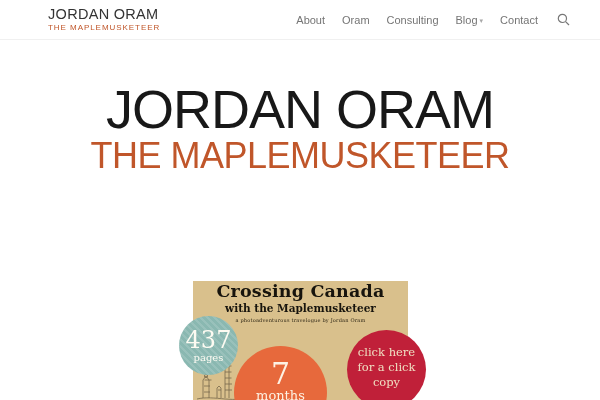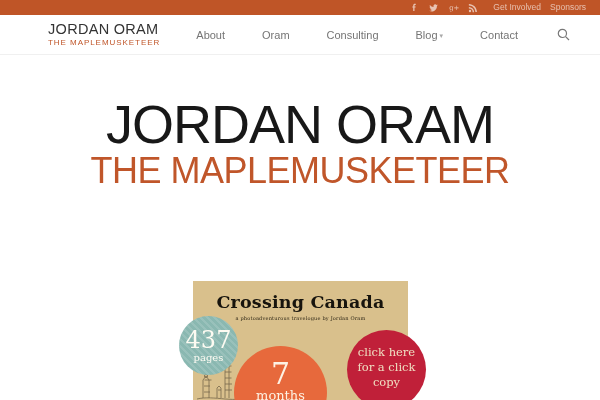--- a/index.html
+++ b/index.html
@@ -22,37 +22,37 @@
   }
 
   
   .header {
     height:40px; display:flex; align-items:center; justify-content:space-between;
     padding:0 30px; border-bottom:1px solid #f0f0f0; background:#fff;
   }
   .logo { margin-left:18px; cursor:pointer; line-height:1; }
   .logo-title { font-size:14.5px; color:#333; letter-spacing:0.3px; font-weight:500; }
   .logo-sub { font-size:8px; color:#c0562a; letter-spacing:0.95px; margin-top:2px; }
-  .nav { display:flex; align-items:center; gap:37px; }
+  .nav { display:flex; align-items:center; gap:17px; }
   .nav-item { font-size:11px; color:#757575; cursor:pointer; display:flex; align-items:center; gap:2px; }
   .nav-chevron { font-size:7px; color:#a8a8a8; position:relative; top:1px; }
   .search-btn { cursor:pointer; display:flex; align-items:center; margin-left:2px; }
 
   
   .hero { text-align:center; padding-top:44px; }
   .hero-title { font-size:54px; line-height:0.95; color:#181818; letter-spacing:-1px; font-weight:400; }
   .hero-sub { font-size:36px; line-height:1.0; color:#c0562a; letter-spacing:-0.5px; font-weight:400; margin-top:3px; }
 
   
   .cover {
     position:absolute; left:193px; top:281px; width:215px; height:119px;
     background:#d9c08c; cursor:pointer;
   }
   .cover-inner { text-align:center; color:#17140d; font-family:"DejaVu Serif", serif; }
-  .cover-title { padding-top:11px; font-size:17.5px; font-weight:bold; letter-spacing:0.2px; }
+  .cover-title { font-size:17.5px; font-weight:bold; letter-spacing:0.2px; }
   .cover-sub { font-size:10.5px; font-weight:bold; margin-top:1px; }
   .cover-byline { font-size:5px; margin-top:3px; letter-spacing:0.2px; color:#2c2414; }
 
   .badge { position:absolute; border-radius:50%; text-align:center;
            font-family:"DejaVu Serif", serif; }
   .badge-pages {
     left:179px; top:316px; width:59px; height:59px;
     background:#8ab8b1;
     background-image:repeating-linear-gradient(45deg, rgba(255,255,255,0.13) 0 2px, rgba(255,255,255,0) 2px 5px);
     color:#fdfbf2;
@@ -74,48 +74,20 @@
   .badge-copy .b-line { font-size:11.5px; line-height:1.3; }
   .badge-copy .b-pad { padding-top:15px; }
 
   .sketch { position:absolute; left:195px; top:350px; }
 </style>
 </head>
 <body>
 
 <div class="page">
 
-  <div class="topbar">
-    <div class="social">
-      <a>
-        <svg width="9" height="10" viewBox="0 0 16 16" fill="rgba(255,255,255,0.65)">
-          <path d="M10.2 2.6H8.9c-.5 0-.9.4-.9 1v1.6h2.1l-.3 2.1H8v6.1H5.7V7.3H4.1V5.2h1.6V3.4C5.7 1.7 6.8.6 8.4.6h1.8z"></path>
-        </svg>
-      </a>
-      <a>
-        <svg width="11" height="10" viewBox="0 0 16 16" fill="rgba(255,255,255,0.65)">
-          <path d="M15 3.5c-.5.2-1 .4-1.6.4.6-.3 1-.9 1.2-1.5-.5.3-1.1.6-1.8.7A2.8 2.8 0 0 0 8 5.6c0 .2 0 .4.1.6A8 8 0 0 1 2.2 3a2.8 2.8 0 0 0 .9 3.7c-.5 0-.9-.1-1.3-.3 0 1.3.9 2.4 2.2 2.7-.4.1-.8.1-1.2 0 .3 1.1 1.3 1.9 2.6 1.9A5.7 5.7 0 0 1 1 12.3a8 8 0 0 0 4.4 1.3c5.2 0 8-4.3 8-8v-.4c.6-.4 1.1-.9 1.6-1.5z"></path>
-        </svg>
-      </a>
-      <a>
-        <svg width="11" height="10" viewBox="0 0 16 16" fill="rgba(255,255,255,0.65)">
-          <text x="1" y="11.5" font-size="11" font-family="DejaVu Serif, serif">g+</text>
-        </svg>
-      </a>
-      <a>
-        <svg width="10" height="10" viewBox="0 0 16 16" fill="rgba(255,255,255,0.65)">
-          <circle cx="3.2" cy="12.8" r="1.9"></circle>
-          <path d="M1.4 6.2v2.5a6 6 0 0 1 6 6h2.5a8.5 8.5 0 0 0-8.5-8.5z"></path>
-          <path d="M1.4 1.6v2.5c5.7 0 10.4 4.6 10.4 10.4h2.5C14.3 7.4 8.5 1.6 1.4 1.6z"></path>
-        </svg>
-      </a>
-    </div>
-    <a class="tb-link">Get Involved</a>
-    <a class="tb-link">Sponsors</a>
-  </div>
 
   <div class="header">
     <div class="logo">
       <div class="logo-title">JORDAN ORAM</div>
       <div class="logo-sub">THE MAPLEMUSKETEER</div>
     </div>
     <div class="nav">
       <span class="nav-item">About</span>
       <span class="nav-item">Oram</span>
       <span class="nav-item">Consulting</span>
@@ -134,20 +106,21 @@
   </div>
 
   <div class="hero">
     <div class="hero-title">JORDAN ORAM</div>
     <div class="hero-sub">THE MAPLEMUSKETEER</div>
   </div>
 
   <div class="cover">
     <div class="cover-inner">
       <div class="cover-title">Crossing Canada</div>
+      <div class="cover-sub">with the Maplemusketeer</div>
       <div class="cover-byline">a photoadventurous travelogue by Jordan Oram</div>
     </div>
   </div>
 
   <svg class="sketch" width="64" height="50" viewBox="0 0 64 50" fill="none" stroke="#77684b" stroke-width="0.8">
     <path d="M8 48 V30 l3-4 3 4 v18"></path>
     <path d="M9.5 30 h7 M9 36 h6 M9 42 h6"></path>
     <circle cx="11" cy="26" r="1.6"></circle>
     <path d="M30 48 V12 l2-3 2 3 v36"></path>
     <path d="M30.5 16 h6 M30 22 h6.5 M30 28 h6.5 M30 34 h7 M30 40 h7"></path>

